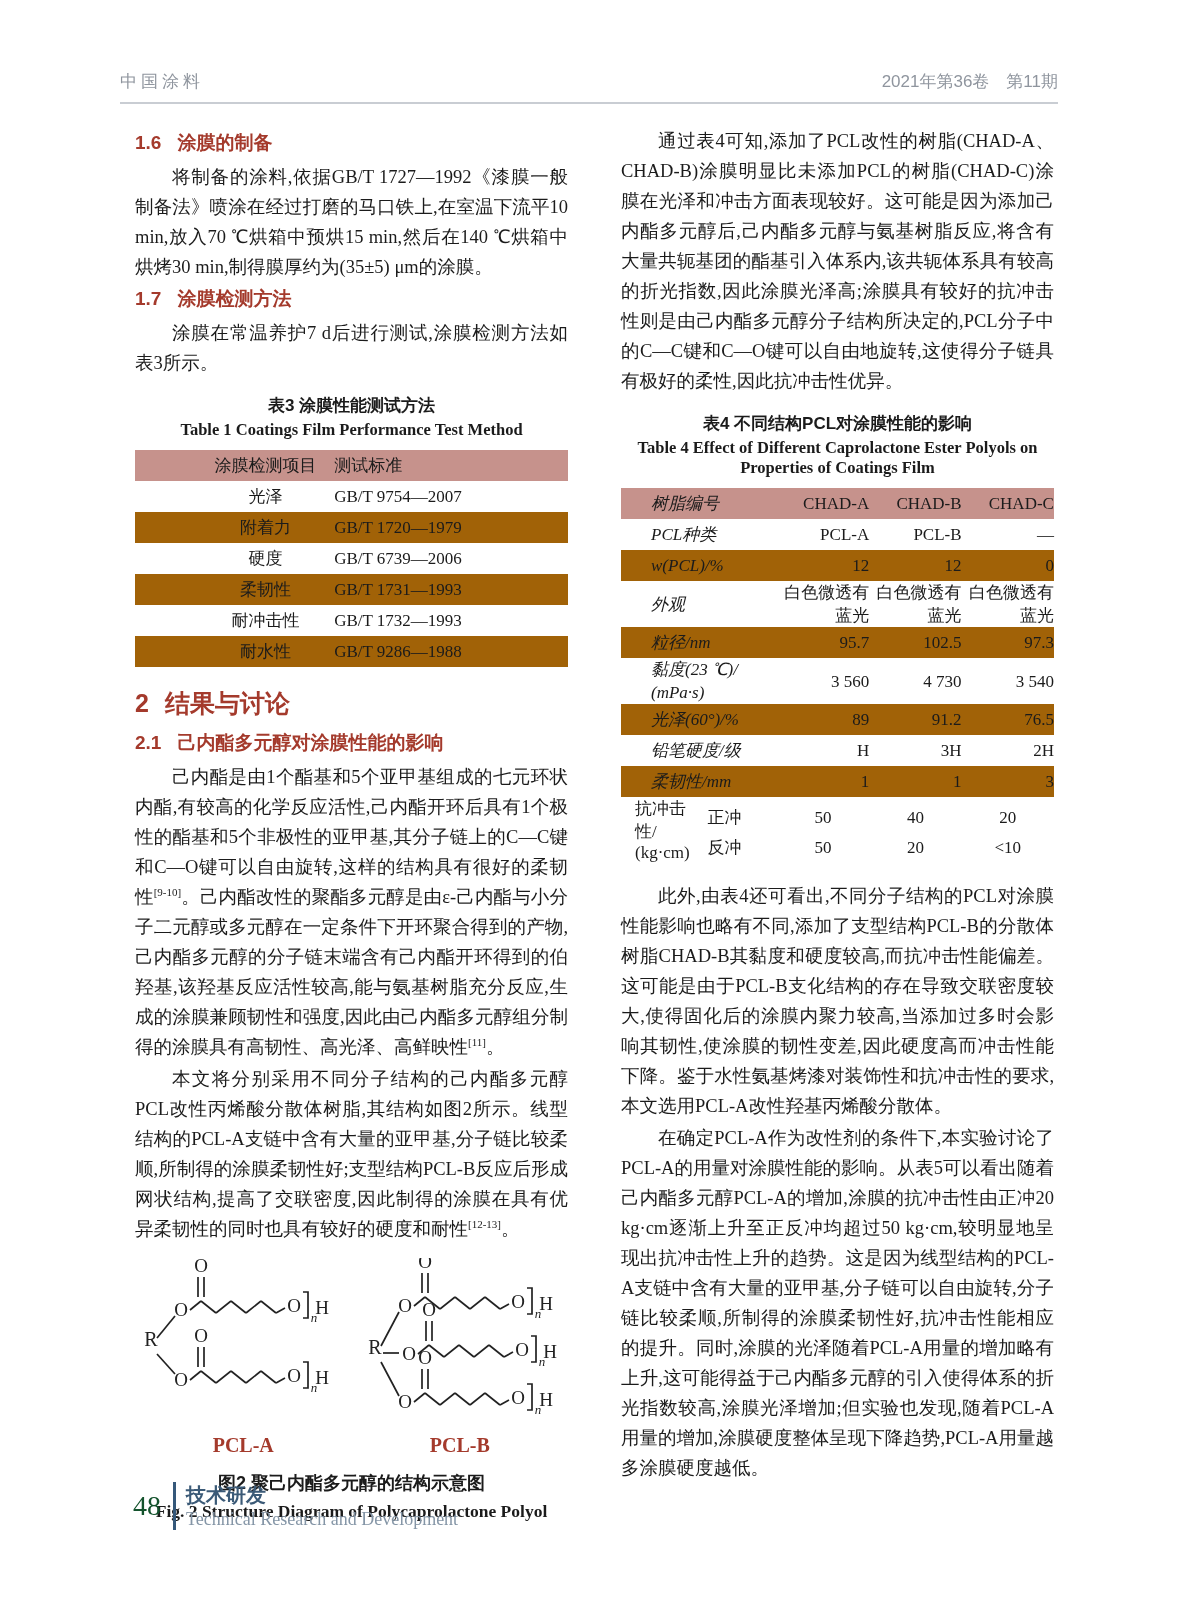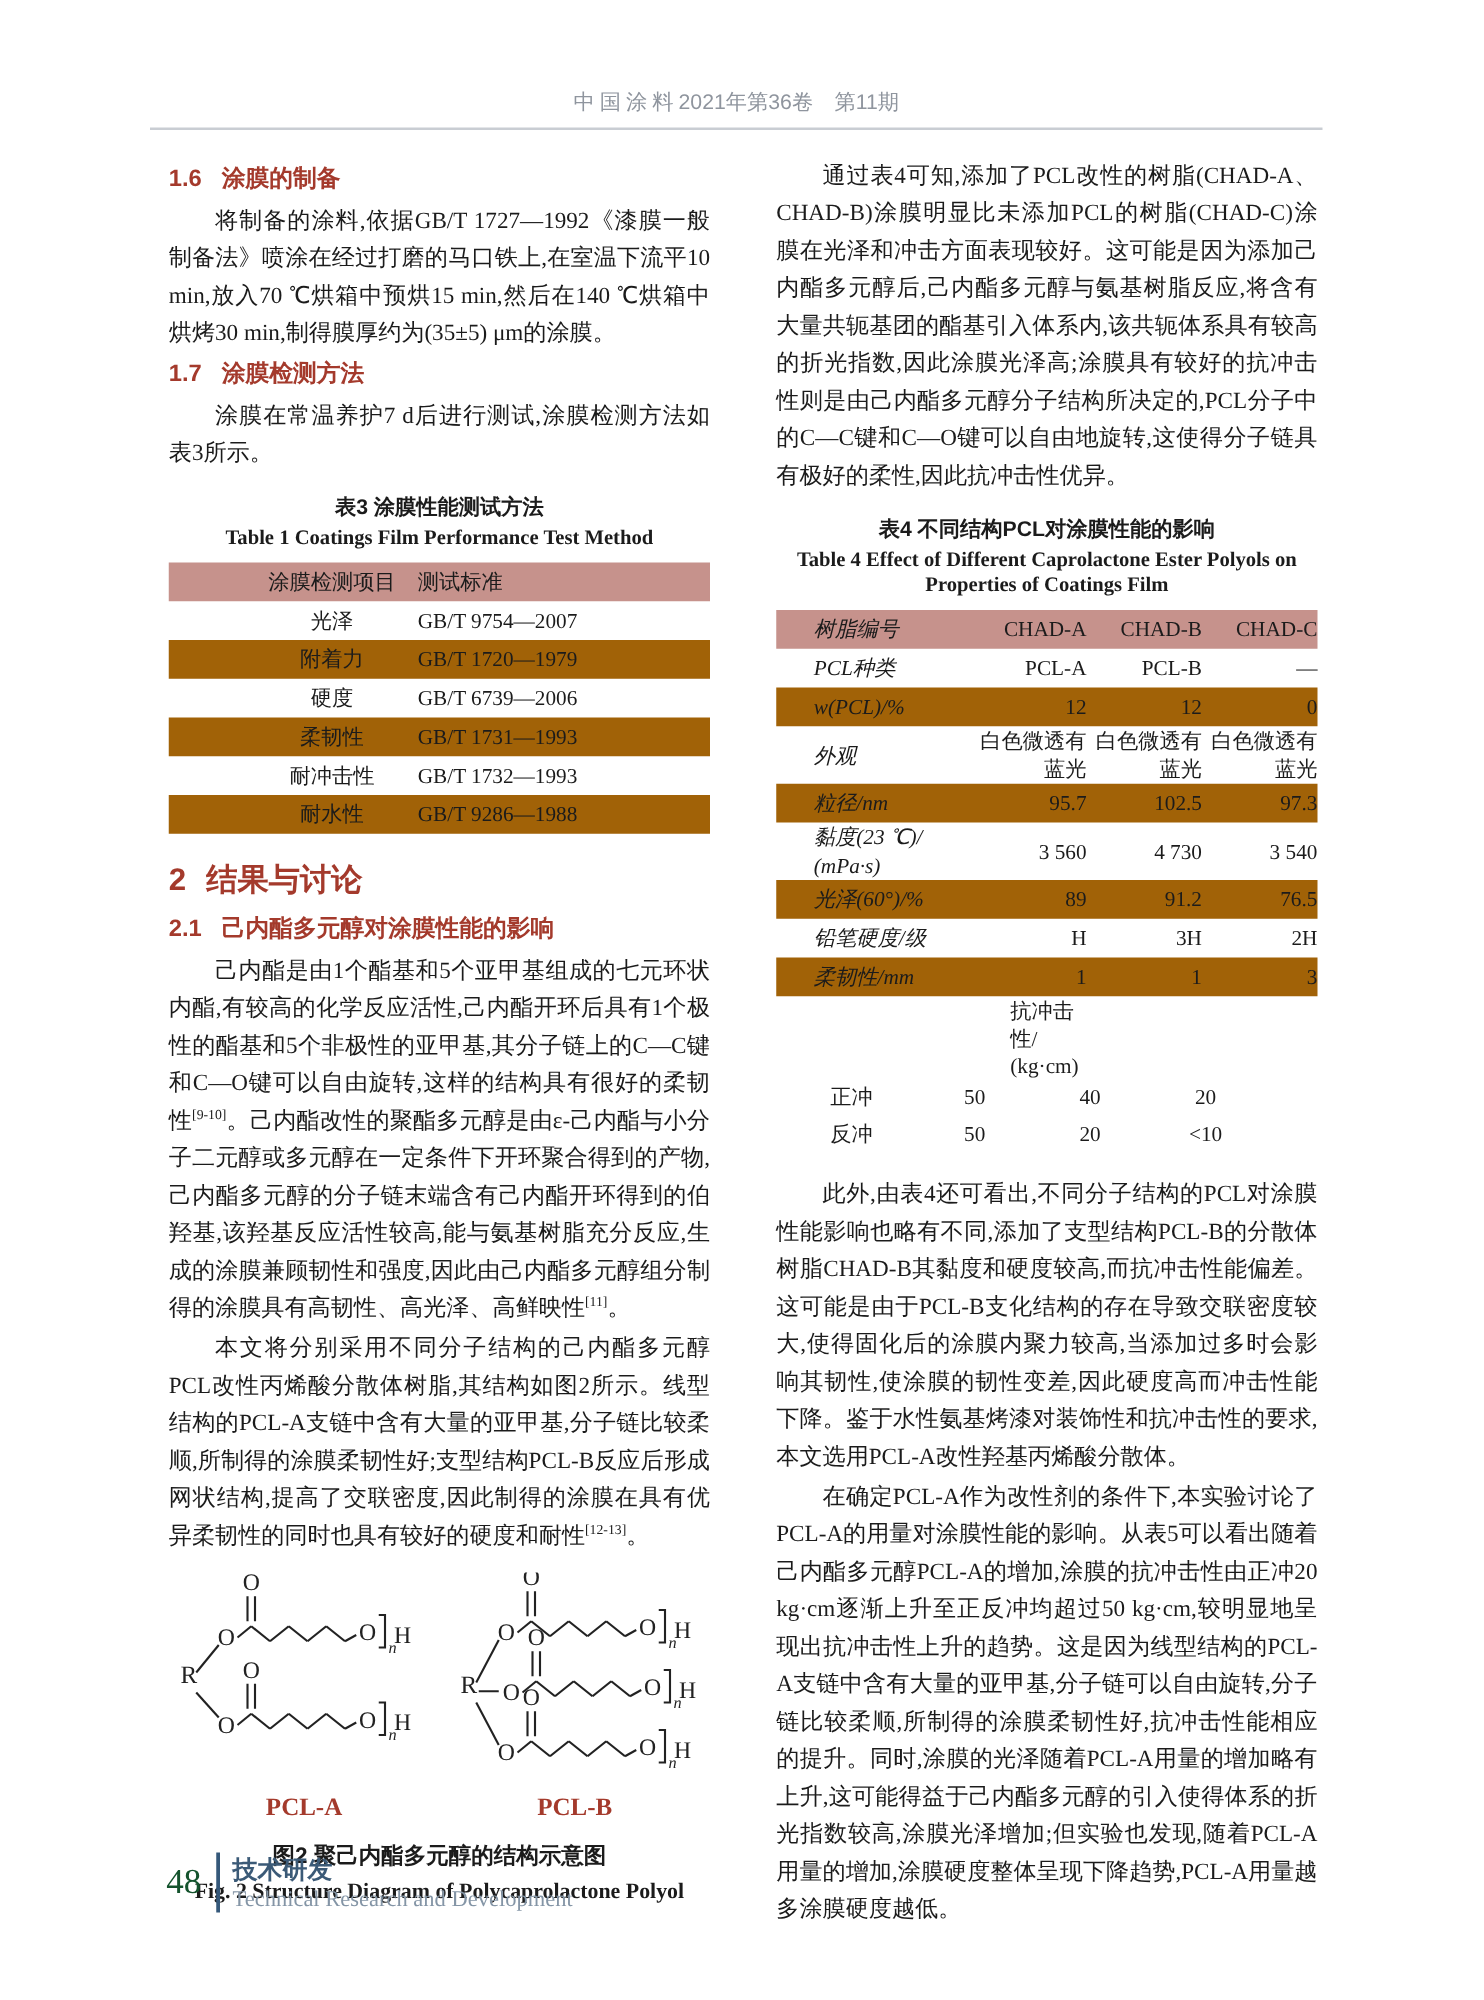--- a/index.html
+++ b/index.html
@@ -3,21 +3,21 @@
 <meta charset="utf-8">
 <style>
   html,body { margin:0; padding:0; background:#ffffff; }
   .page {
     position:relative; width:1187px; height:1600px; background:#ffffff;
     font-family:"Liberation Serif", serif; color:#1b1b1b; overflow:hidden;
   }
   
   .pagehead {
     position:absolute; top:70px; left:120px; width:938px;
-    display:flex; justify-content:center; align-items:flex-end;
+    display:flex; justify-content:space-between; align-items:flex-end;
     padding-bottom:9px; border-bottom:2px solid #c9cdd3;
     font-family:"Liberation Sans", sans-serif; font-size:17px; color:#8f959e;
   }
   .pagehead .jname { letter-spacing:4px; }
   
   .col { position:absolute; top:126px; width:433px; }
   .col-left  { left:135px; }
   .col-right { left:621px; }
   
   .sec-h { font-family:"Liberation Sans", sans-serif; font-weight:bold;
@@ -36,21 +36,21 @@
   
   .ptable { width:100%; font-size:17px; }
   .t-row { display:flex; align-items:center; min-height:31px; line-height:23px; }
   .t-row.head { background:#c6928c; }
   .t-row.alt  { background:#a16207; }
   .table3 .c1 { width:46%; padding-left:62px; box-sizing:border-box;text-align:center; }
   .table3 .c2 { width:54%; text-align:left; }
   
   .table4 .lab { width:36%; padding-left:30px; box-sizing:border-box; white-space:pre-line;font-style:italic; }
   .table4 .val { width:21.33%; text-align:right; }
-  .t4-impact { display:flex; align-items:center; min-height:62px;flex-direction:column; }
+  .t4-impact { display:flex; align-items:flex-end; min-height:62px; }
   .t4-impact .imp-label { width:20%; padding-left:14px; box-sizing:border-box; white-space:pre-line; }
   .t4-impact .imp-sub { width:80%; display:flex; flex-direction:column; }
   .t4-impact .subrow { display:flex; line-height:30px; }
   .t4-impact .subrow .s { width:20%; text-align:left; }
   .t4-impact .subrow .v { width:26.66%; text-align:center; }
   
   .figwrap { margin-top:14px; }
   .figlabels { display:flex; margin-top:2px; }
   .figlabels span { width:50%; text-align:center; font-weight:bold;
                     font-size:20px; color:#a43a2c; }

